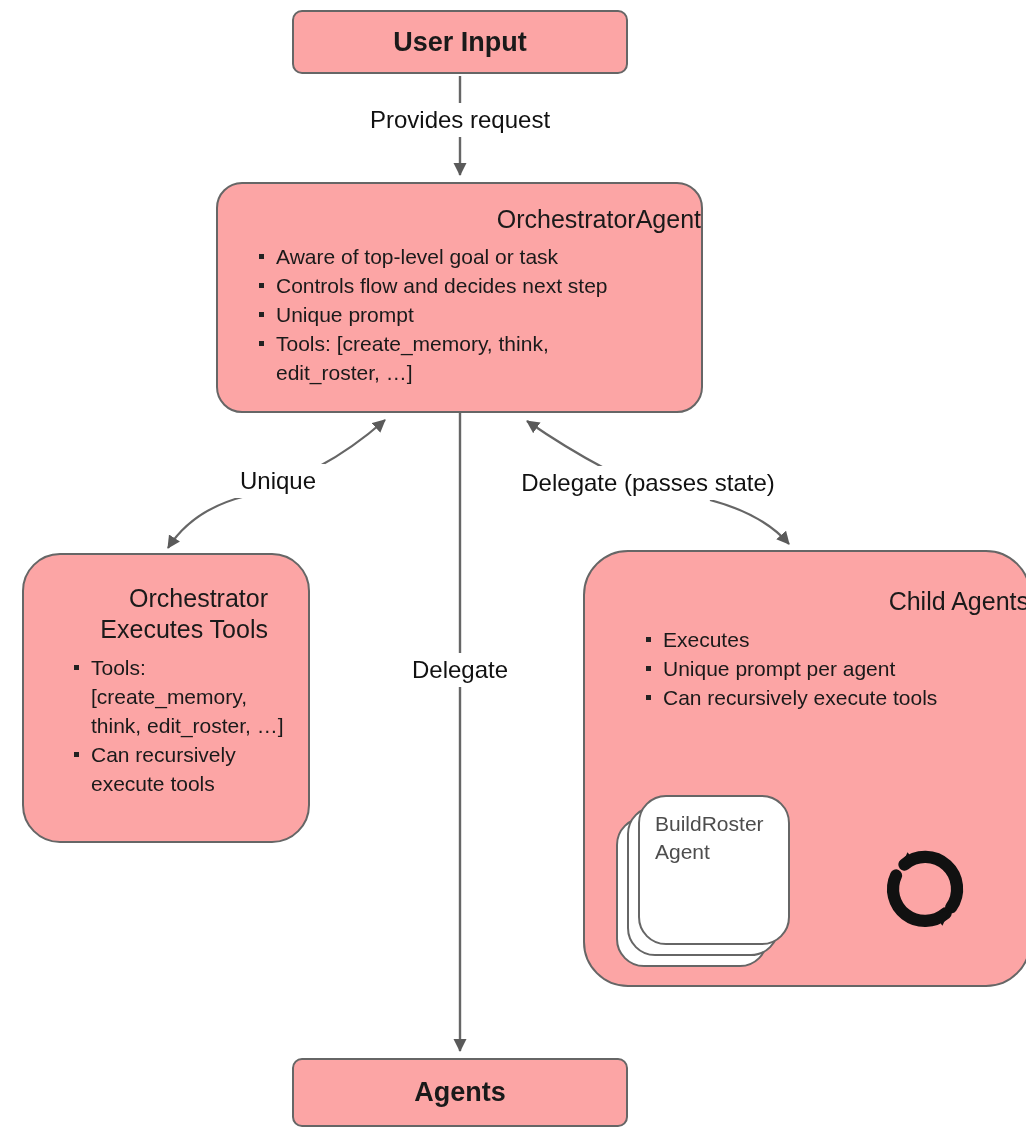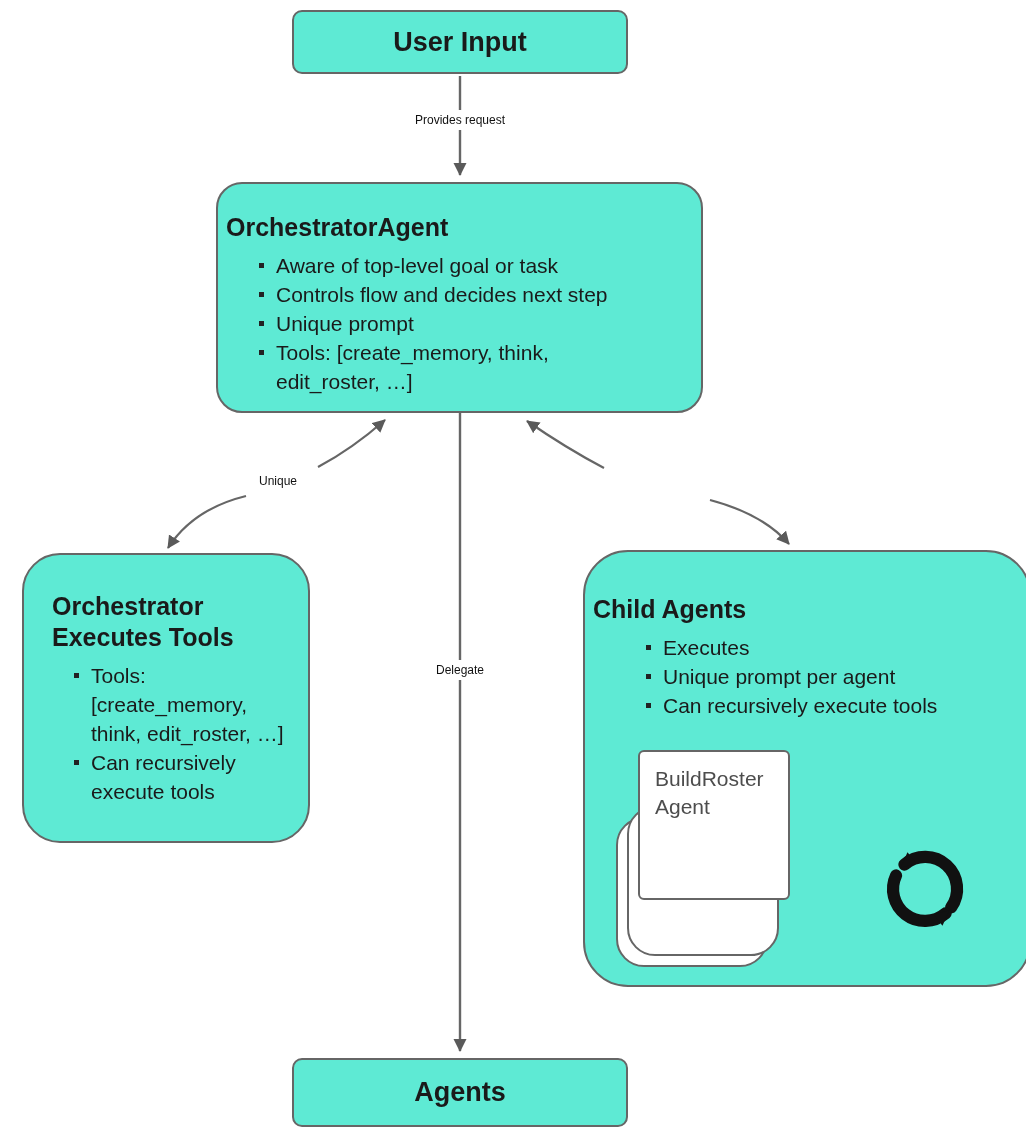--- a/index.html
+++ b/index.html
@@ -1,43 +1,43 @@
 <!DOCTYPE html>
 <html><head>
 <meta charset="utf-8">
 <style>
   html, body { margin:0; padding:0; background:#ffffff; }
   body { font-family:"Liberation Sans", sans-serif; color:#1a1a1a; }
   .canvas { position:relative; width:1026px; height:1142px; background:#ffffff; overflow:hidden; }
 
   svg.connectors { position:absolute; left:0; top:0; width:1026px; height:1142px; pointer-events:none; }
 
-  .node { position:absolute; background:#5eead4; border:2px solid #666666; box-sizing:border-box; }
+  .node { position:absolute; background:#fca5a5; border:2px solid #666666; box-sizing:border-box; }
   .node.simple { display:flex; align-items:center; justify-content:center;
                  font-size:27px; font-weight:700; border-radius:10px; }
 
   .node-user   { left:292px; top:10px;   width:336px; height:64px; }
   .node-output { left:292px; top:1058px; width:336px; height:69px; }
 
   .node-orch  { left:216px; top:182px; width:487px; height:231px; border-radius:26px; padding-top:20px; }
   .node-exec  { left:22px;  top:553px; width:288px; height:290px; border-radius:38px; padding-top:28px; }
   .node-child { left:583px; top:550px; width:448px; height:437px; border-radius:45px; padding-top:34px; }
 
-  .node h2 { margin:8px; font-size:25px; font-weight:700; text-align:left; line-height:31px; }
-  .node-exec h2 { padding:0 20px; }
+  .node h2 { margin:0; font-size:25px; font-weight:400; text-align:right; line-height:31px; }
+  .node-exec h2 { padding:0 40px; }
 
   .node ul { list-style:none; margin:0; padding:0; }
   .node li { position:relative; font-size:21px; line-height:29px; padding-left:19px; }
   .node li::before { content:""; position:absolute; left:2px; top:12px; width:5px; height:5px; background:#222222; }
 
   .node-orch  ul { margin:7px 0 0 39px; width:382px; }
   .node-exec  ul { margin:8px 0 0 48px; width:212px; }
   .node-child ul { margin:8px 0 0 59px; width:340px; }
 
-  .edge-label { position:absolute; transform:translate(-50%,-50%); font-size:12px;
+  .edge-label { position:absolute; transform:translate(-50%,-50%); font-size:24px;
                 color:#111111; background:#ffffff; padding:3px 9px; white-space:nowrap; }
 
   .card { position:absolute; width:152px; height:150px; background:#ffffff;
           border:2px solid #666666; border-radius:28px; box-sizing:border-box; }
   .card.front { padding:13px 10px 0 15px; font-size:21px; line-height:28px; color:#4d4d4d; }
 
   .refresh-wrap { position:absolute; left:878px; top:842px; width:94px; height:94px; }
 </style>
 </head>
 <body>
@@ -57,20 +57,21 @@
     <path d="M 604 468 Q 566 448 527 421" fill="none" stroke="#666666" stroke-width="2.2" marker-end="url(#arrow-gray)"></path>
     <path d="M 710 500 Q 763 514 789 544" fill="none" stroke="#666666" stroke-width="2.2" marker-end="url(#arrow-gray)"></path>
   </svg>
 
   <div class="node simple node-user">
     <span>User Input</span>
   </div>
 
   <div class="edge-label" style="left:460px; top:120px;">Provides request</div>
   <div class="edge-label" style="left:278px; top:481px;">Unique</div>
+  <div class="edge-label" style="left:648px; top:483px;">Delegate (passes state)</div>
   <div class="edge-label" style="left:460px; top:670px;">Delegate</div>
 
   <div class="node node-orch">
     <h2>OrchestratorAgent</h2>
     <ul>
       <li>Aware of top-level goal or task</li>
       <li>Controls flow and decides next step</li>
       <li>Unique prompt</li>
       <li>Tools: [create_memory, think, edit_roster, …]</li>
     </ul>
@@ -88,21 +89,21 @@
     <h2>Child Agents</h2>
     <ul>
       <li>Executes</li>
       <li>Unique prompt per agent</li>
       <li>Can recursively execute tools</li>
     </ul>
   </div>
 
   <div class="card" style="left:616px; top:817px;"></div>
   <div class="card" style="left:627px; top:806px;"></div>
-  <div class="card front" style="left:638px; top:750px;border-radius:6px;">
+  <div class="card front" style="left:638px; top:795px;">
     <span>BuildRoster Agent</span>
   </div>
 
   <div class="refresh-wrap">
     <svg viewBox="0 0 100 100" width="94" height="94" xmlns="http://www.w3.org/2000/svg">
       <defs>
         <marker id="arrow-black" markerUnits="userSpaceOnUse" markerWidth="20" markerHeight="20" refX="11" refY="8" orient="auto">
           <path d="M0,0 L16,8 L0,16 Z" fill="#111111"></path>
         </marker>
       </defs>

